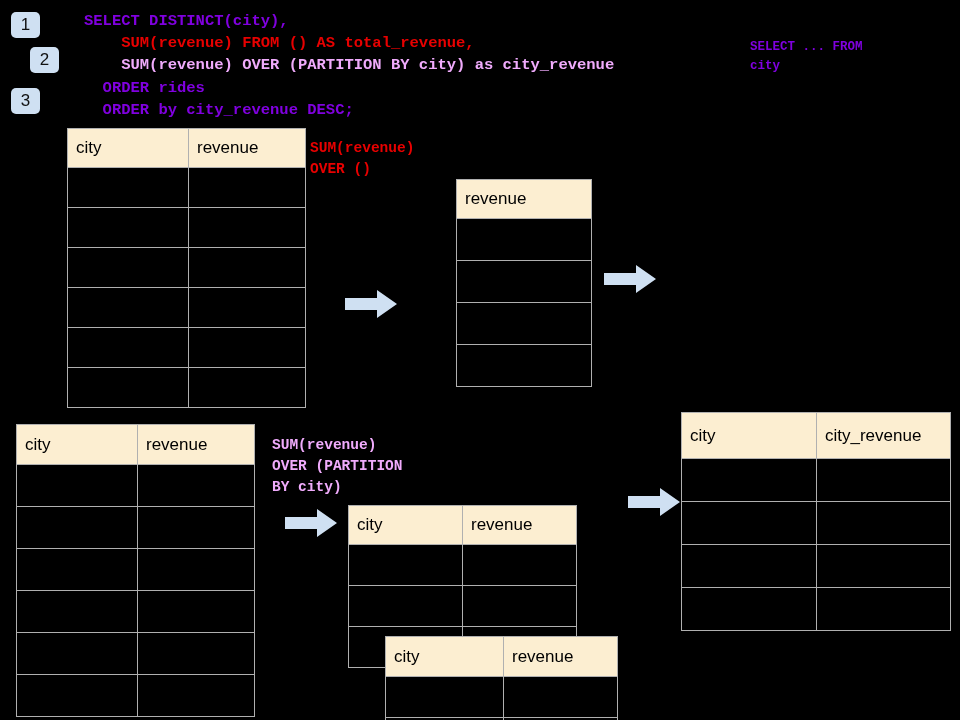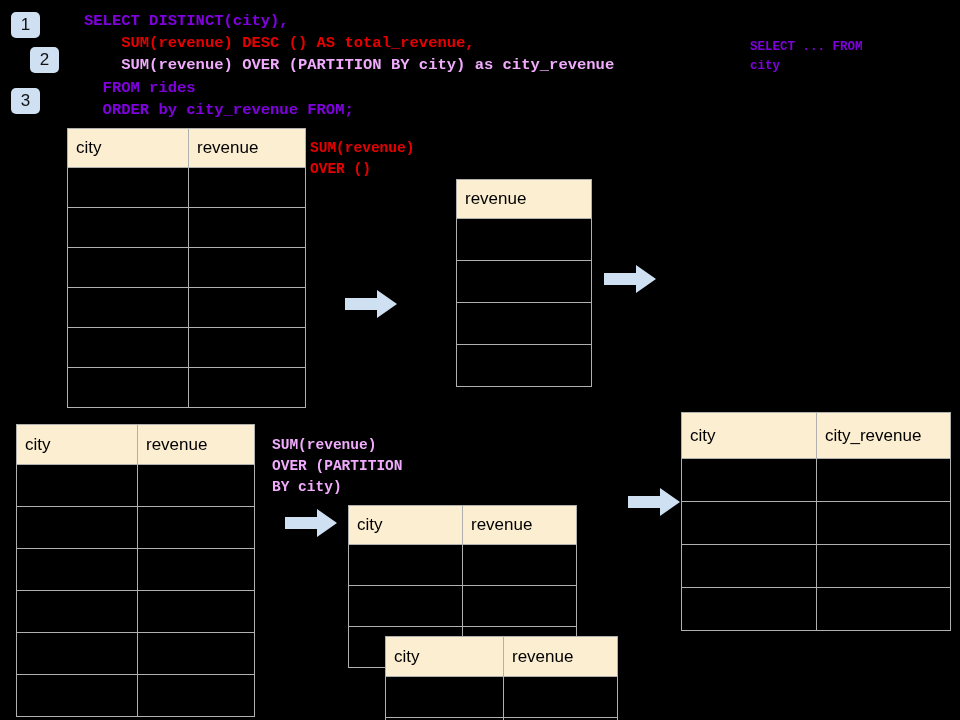--- a/index.html
+++ b/index.html
@@ -86,24 +86,24 @@
 </head>
 <body>
 
 <div id="canvas">
 
   <div class="badge" style="left:11px; top:12px;">1</div>
   <div class="badge" style="left:30px; top:47px;">2</div>
   <div class="badge" style="left:11px; top:88px;">3</div>
 
   <div class="code code-main c-purple" style="left:84px; top:11px;">SELECT DISTINCT(city),</div>
-  <div class="code code-main c-red" style="left:84px; top:33px;">    SUM(revenue) DESC () AS total_revenue,</div>
+  <div class="code code-main c-red" style="left:84px; top:33px;">    SUM(revenue) FROM () AS total_revenue,</div>
   <div class="code code-main c-green" style="left:84px; top:55px;">    SUM(revenue) OVER (PARTITION BY city) as city_revenue</div>
-  <div class="code code-main c-purple" style="left:84px; top:78px;">  FROM rides</div>
-  <div class="code code-main c-purple" style="left:84px; top:100px;">  ORDER by city_revenue FROM;</div>
+  <div class="code code-main c-purple" style="left:84px; top:78px;">  ORDER rides</div>
+  <div class="code code-main c-purple" style="left:84px; top:100px;">  ORDER by city_revenue DESC;</div>
 
   <div class="code code-small c-purple" style="left:750px; top:38px;">SELECT ... FROM
 city</div>
 
   <div class="label c-red" style="left:310px; top:138px;">SUM(revenue)
 OVER ()</div>
 
   <div class="label c-green" style="left:272px; top:435px;">SUM(revenue)
 OVER (PARTITION
 BY city)</div>

